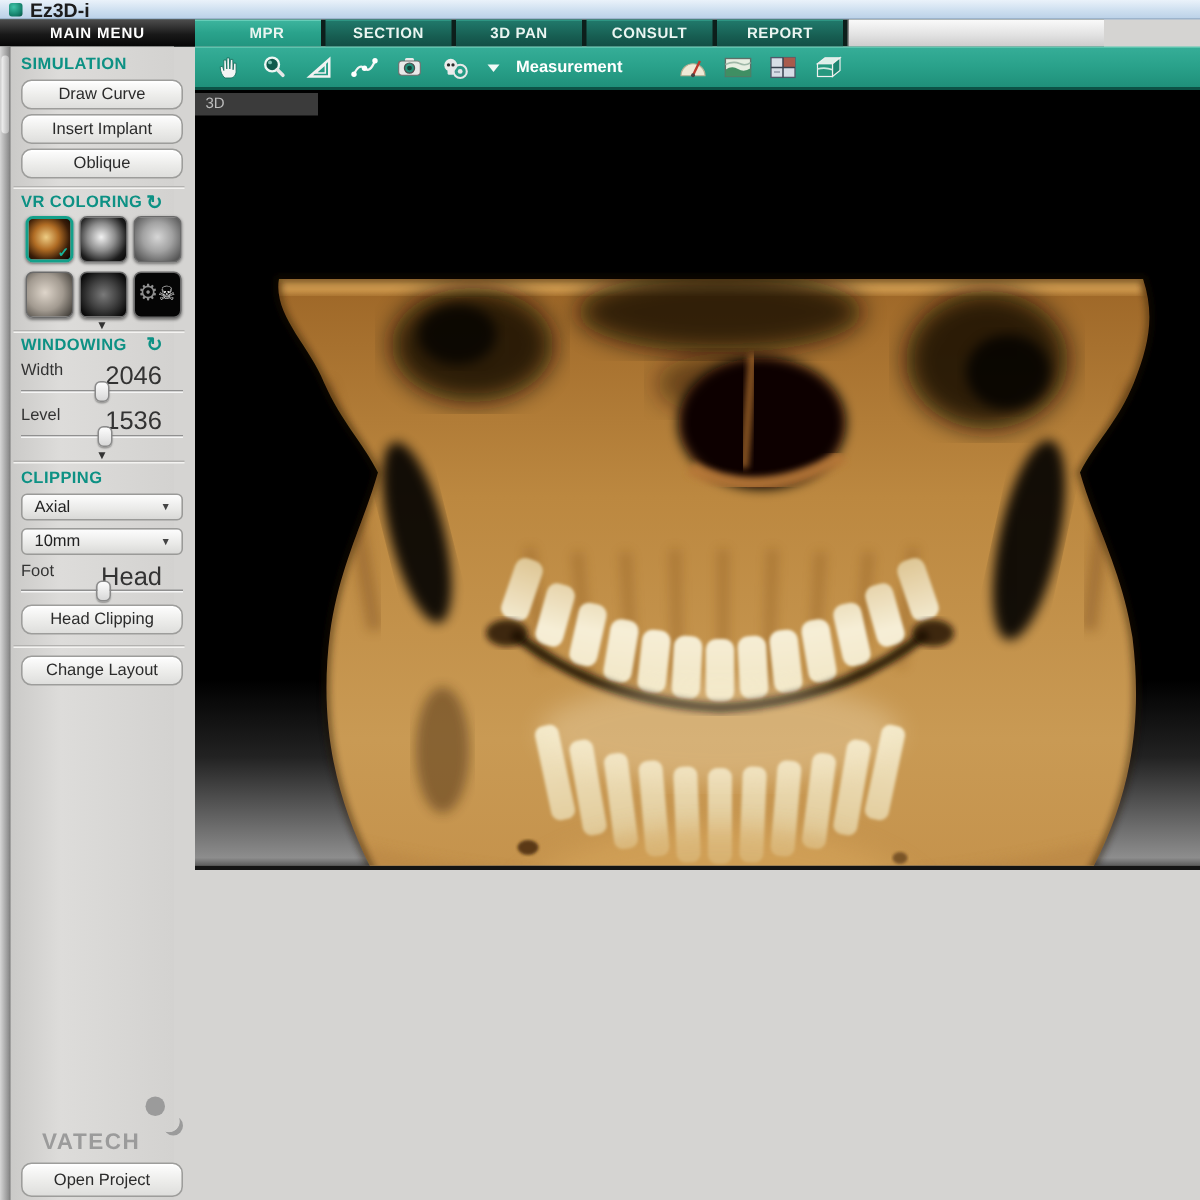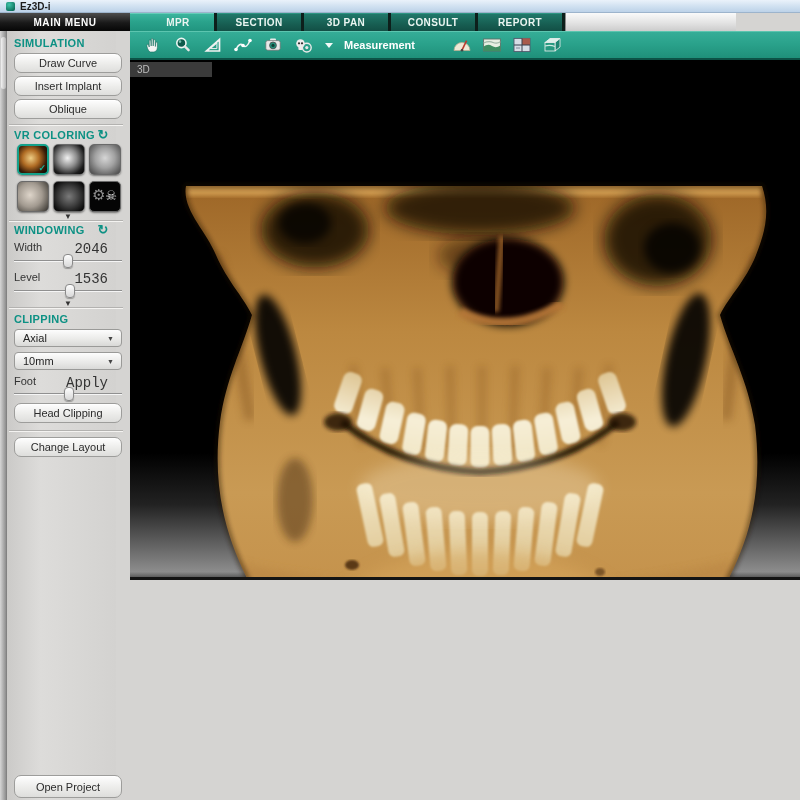--- a/index.html
+++ b/index.html
@@ -6,21 +6,21 @@
   body { width:800px; height:800px; overflow:hidden; background:#000;
          font-family:"Liberation Sans", sans-serif; }
   .app { position:relative; width:800px; height:800px; background:#d5d4d2; }
 
   
   .titlebar { position:absolute; left:0; top:0; width:800px; height:13px;
     background:linear-gradient(180deg,#eaf2fa 0%,#cfe0f0 55%,#bcd2e8 100%);
     border-bottom:1px solid #9db4cc; display:flex; align-items:center; }
   .app-icon { width:9px; height:9px; margin:0 5px 0 6px; border-radius:2px;
     background:radial-gradient(circle at 35% 30%,#3fc3a9,#117a65 70%,#0a4e40); }
-  .app-title { font-size:10px; font-weight:bold; color:#1c1c1c; }
+  .app-title { font-size:13px; font-weight:bold; color:#1c1c1c; }
 
   
   .menu-row { position:absolute; left:0; top:13px; width:736px; height:18px;
     display:flex; background:#0d1f1b; }
   .main-menu-bar { width:130px; height:18px; flex:0 0 130px;
     background:linear-gradient(180deg,#4d4d4d 0%,#191919 55%,#060606 100%);
     color:#fff; font-size:10px; font-weight:bold; letter-spacing:.6px;
     display:flex; align-items:center; justify-content:center; }
   .tab { width:84px; height:18px; margin-right:3px; display:flex; align-items:center;
     justify-content:center; color:#eaf5f1; font-size:10px; font-weight:bold;
@@ -73,21 +73,21 @@
   .t2 { background:radial-gradient(circle at 45% 45%,#f2f2f2 0%,#8d8d8d 40%,#1d1d1d 75%,#000 100%); }
   .t3 { background:radial-gradient(circle at 50% 45%,#d6d6d6 0%,#a2a2a2 45%,#5c5c5c 85%,#474747 100%); }
   .t4 { background:radial-gradient(circle at 40% 45%,#ded5ca 0%,#a29a90 50%,#4e4a44 88%,#2e2c29 100%); }
   .t5 { background:radial-gradient(circle at 50% 50%,#7a7a7a 0%,#424242 45%,#0d0d0d 85%,#000 100%); }
   .t6 { background:#050505; display:flex; align-items:center; justify-content:center; }
   .t6 .gear { color:#8f8f8f; font-size:15px; position:absolute; left:2px; top:4px; }
   .t6 .skull { color:#e8e8e8; font-size:13px; position:absolute; right:3px; top:6px; }
   .thumb .check { position:absolute; right:1px; bottom:0; color:#18b49a;
     font-size:9px; font-weight:bold; }
   .srow-label { position:absolute; left:14px; font-size:11px; color:#333; }
-  .srow-value { position:absolute; right:8px; font-size:14px; color:#333;font-family:Liberation Mono, monospace; }
+  .srow-value { position:absolute; right:8px; font-size:17px; color:#333; }
   .track { position:absolute; left:14px; width:108px; height:2px;
     border-top:1px solid #909090; border-bottom:1px solid #f5f5f5; cursor:pointer; }
   .sthumb { position:absolute; top:-7px; width:10px; height:14px; border-radius:4px;
     border:1px solid #8a8a8a; background:linear-gradient(180deg,#fdfdfd,#d8d8d8);
     box-shadow:0 1px 1px rgba(0,0,0,.3); cursor:pointer; }
   .select { position:absolute; left:14px; width:108px; height:18px;
     border:1px solid #9a9a98; border-radius:4px; font-size:11px; color:#222;
     background:linear-gradient(180deg,#fdfdfd 0%,#e9e9e7 60%,#d9d9d7 100%);
     display:flex; align-items:center; padding-left:8px; cursor:pointer; }
   .select .sel-caret { position:absolute; right:7px; top:5px; font-size:7px; color:#444; }
@@ -267,29 +267,34 @@
     <div class="sec-title" style="top:282px">CLIPPING</div>
     <div class="select" style="top:298px">
       <span>Axial</span>
       <span class="sel-caret">▼</span>
     </div>
     <div class="select" style="top:321px">
       <span>10mm</span>
       <span class="sel-caret">▼</span>
     </div>
     <div class="srow-label" style="top:344px">Foot</div>
-    <div class="srow-value" style="top:344px">Apply</div>
+    <div class="srow-value" style="top:344px">Head</div>
     <div class="track" style="top:362px">
         <div class="sthumb" style="left:50px"></div>
       </div>
     <div class="sbtn" style="top:372px">Head Clipping</div>
 
     <div class="divider" style="top:399px"></div>
     <div class="sbtn" style="top:406px">Change Layout</div>
 
+    <div class="brand-box">
+      <div class="brand-dot"></div>
+      <div class="brand-crescent"></div>
+      <div class="brand-text">VATECH</div>
+    </div>
     <div class="sbtn" style="top:744px; height:23px">Open Project</div>
   </div>
 
   <div class="viewport">
 
     <svg class="skull-svg" width="670" height="740" viewBox="0 0 670 740">
       <defs>
         <linearGradient id="boneGrad" x1="0" y1="120" x2="0" y2="625" gradientUnits="userSpaceOnUse">
           <stop offset="0" stop-color="#9c6526"></stop>
           <stop offset=".3" stop-color="#bc8840"></stop>

